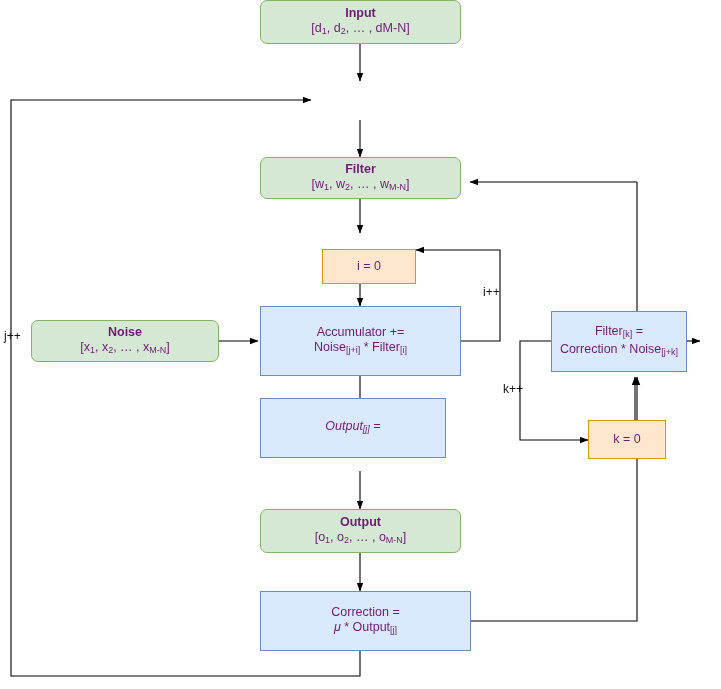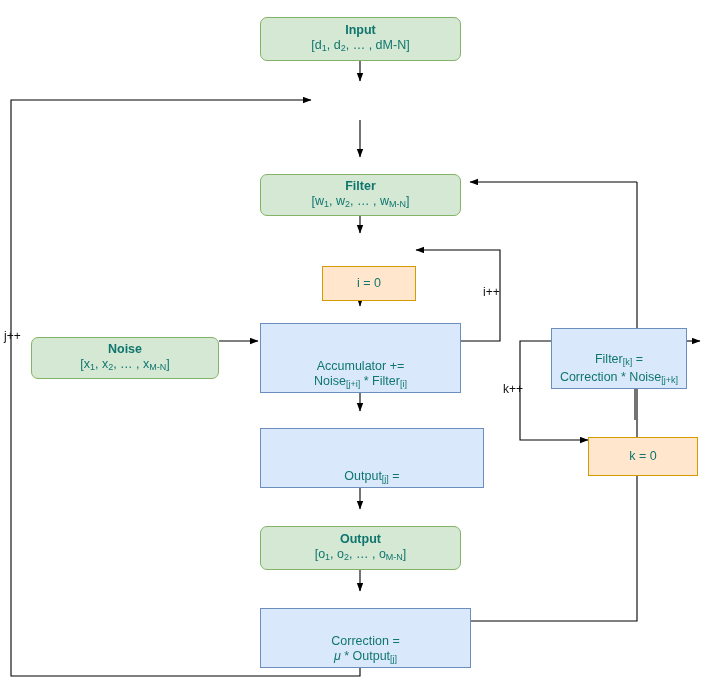--- a/index.html
+++ b/index.html
@@ -14,27 +14,26 @@
   .node{
     position:absolute;
     box-sizing:border-box;
     display:flex;
     flex-direction:column;
     align-items:center;
     justify-content:center;
     text-align:center;
     font-size:12.5px;
     line-height:15px;
-    color:#0f766e;
-    margin-top:17px;
+    color:#701a75;
   }
   .node .l1,.node .l2{display:block;white-space:nowrap;}
   .green{background:#d5e8d4;border:1px solid #82b366;border-radius:7px;}
   .orange{background:#ffe6cc;border:1px solid #d79b00;}
-  .blue{background:#dae8fc;border:1px solid #6c8ebf;justify-content:flex-end;}
+  .blue{background:#dae8fc;border:1px solid #6c8ebf;}
   .bold{font-weight:bold;}
   .lbl{
     position:absolute;
     font-size:12px;
     color:#111111;
     white-space:nowrap;
   }
   sub{font-size:9px;vertical-align:-2px;}
   svg{position:absolute;left:0;top:0;overflow:visible;}
 </style>
@@ -106,40 +105,40 @@
   <div class="node green" style="left:31px;top:320px;width:188px;height:42px;">
     <span class="l1 bold">Noise</span>
     <span class="l2">[x<sub>1</sub>, x<sub>2</sub>, … , x<sub>M-N</sub>]</span>
   </div>
 
   <div class="node blue" style="left:260px;top:306px;width:201px;height:70px;">
     <span class="l1">Accumulator +=</span>
     <span class="l2">Noise<sub>[j+i]</sub> * Filter<sub>[i]</sub></span>
   </div>
 
-  <div class="node blue" style="left:260px;top:411px;width:224px;height:60px;">
+  <div class="node blue" style="left:260px;top:398px;width:186px;height:60px;font-style:italic;">
     <span class="l1">Output<sub>[j]</sub> =</span>
   </div>
 
   <div class="node green" style="left:260px;top:509px;width:201px;height:44px;">
     <span class="l1 bold">Output</span>
     <span class="l2">[o<sub>1</sub>, o<sub>2</sub>, … , o<sub>M-N</sub>]</span>
   </div>
 
   <div class="node blue" style="left:551px;top:311px;width:136px;height:61px;">
     <span class="l1">Filter<sub>[k]</sub> =</span>
     <span class="l2">Correction * Noise<sub>[j+k]</sub></span>
   </div>
 
   <div class="node blue" style="left:260px;top:591px;width:211px;height:60px;">
     <span class="l1">Correction =</span>
     <span class="l2"><i>μ</i> * Output<sub>[j]</sub></span>
   </div>
 
-  <div class="node orange" style="left:588px;top:420px;width:110px;height:39px;">
+  <div class="node orange" style="left:588px;top:420px;width:78px;height:39px;">
     <span class="l1">k = 0</span>
   </div>
 
   <div class="lbl" style="left:4px;top:329px;">j++</div>
   <div class="lbl" style="left:483px;top:285px;">i++</div>
   <div class="lbl" style="left:503px;top:382px;">k++</div>
 
 </div>
 
 </body></html>

